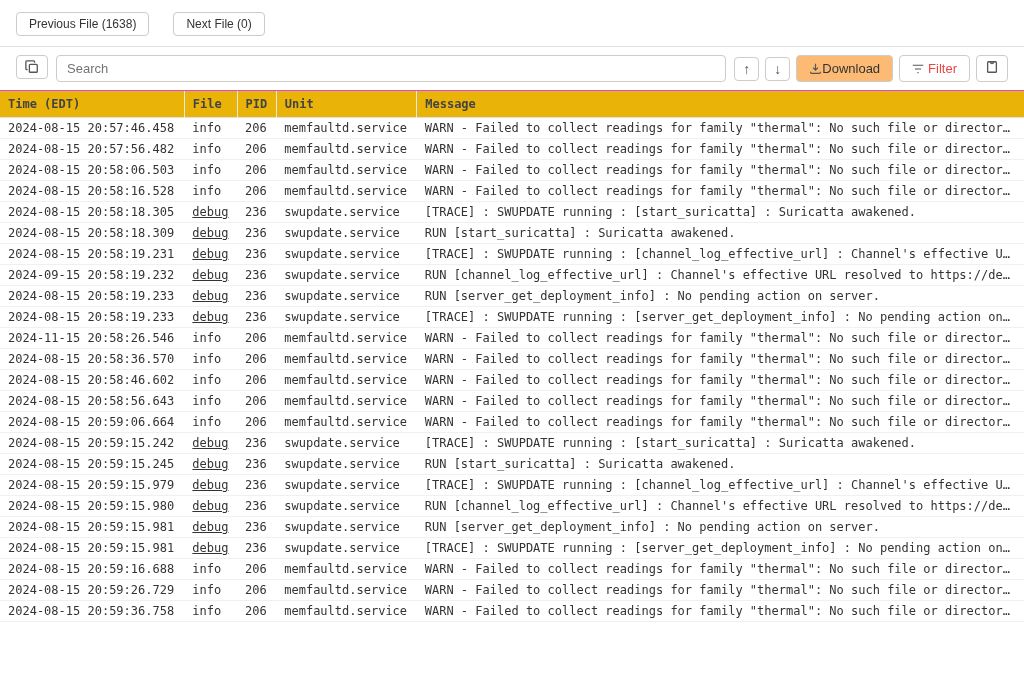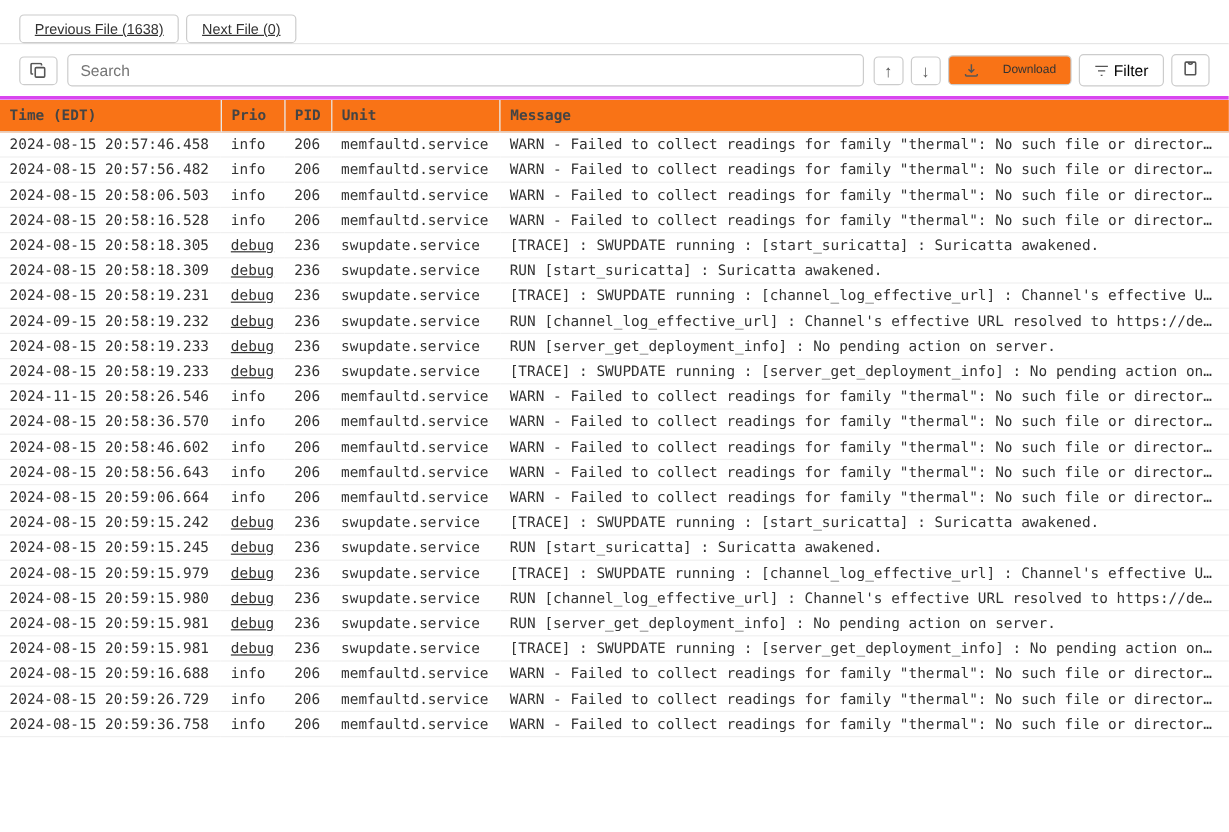--- a/index.html
+++ b/index.html
@@ -34,40 +34,40 @@
       color: #333;
     }
 
     .meta-group .meta-value.link {
       color: #2563eb;
       text-decoration: none;
     }
 
     .file-nav {
       display: flex;
-      gap: 6px;
-      text-decoration: underline;
+      gap: 24px;
+      margin-bottom: 10px;
     }
 
     .nav-btn {
       padding: 4px 12px;
       border: 1px solid #ccc;
       background: #fff;
       border-radius: 4px;
       font-size: 12px;
       cursor: pointer;
       color: #333;
     }
 
     .toolbar {
       display: flex;
-      align-items: center;
+      align-items: flex-start;
       gap: 8px;
       padding: 8px 16px;
-      border-bottom: 3px solid #d946ef;
+      border-bottom: 1px solid #d946ef;
       background: #fff;
     }
 
     .toolbar-copy-btn {
       padding: 4px 8px;
       border: 1px solid #ccc;
       background: #fff;
       border-radius: 4px;
       cursor: pointer;
       font-size: 12px;
@@ -98,38 +98,38 @@
       border-radius: 4px;
       cursor: pointer;
       font-size: 14px;
       color: #555;
       line-height: 1;
     }
 
     .download-btn {
       padding: 5px 12px;
       border: 1px solid #ccc;
-      background: #f97316;
-      border-radius: 4px;
-      cursor: pointer;
-      font-size: 10px;
+      background: #fdba74;
+      border-radius: 4px;
+      cursor: pointer;
+      font-size: 13px;
       color: #333;
       display: flex;
       align-items: center;
-      gap: 20px;
+      gap: 0;
     }
 
     .filter-btn {
       padding: 5px 12px;
       border: 1px solid #ccc;
       background: #fff;
       border-radius: 4px;
       cursor: pointer;
       font-size: 13px;
-      color: #000000;
+      color: #ef4444;
       display: flex;
       align-items: center;
       gap: 4px;
     }
 
     .clip-btn {
       padding: 4px 8px;
       border: 1px solid #ccc;
       background: #fff;
       border-radius: 4px;
@@ -138,21 +138,21 @@
     }
 
     .log-table {
       width: 100%;
       border-collapse: collapse;
       font-size: 12px;
       font-family: "SFMono-Regular", Consolas, monospace;
     }
 
     .log-table thead tr {
-      background: #f97316;
+      background: #eab308;
       border-bottom: 1px solid #e0e0e0;
     }
 
     .log-table thead th {
       padding: 6px 8px;
       text-align: left;
       font-size: 12px;
       font-weight: 600;
       color: #444;
       white-space: nowrap;
@@ -232,21 +232,21 @@
       </svg>
     </button>
   </div>
 </div>
 
 <div class="table-wrapper">
   <table class="log-table">
     <thead>
       <tr>
         <th>Time (EDT)</th>
-        <th>Prio</th>
+        <th>File</th>
         <th>PID</th>
         <th>Unit</th>
         <th>Message</th>
       </tr>
     </thead>
     <tbody id="log-tbody">
     <tr>
       <td>2024-08-15 20:57:46.458</td>
       <td class="prio-info">info</td>
       <td>206</td>

